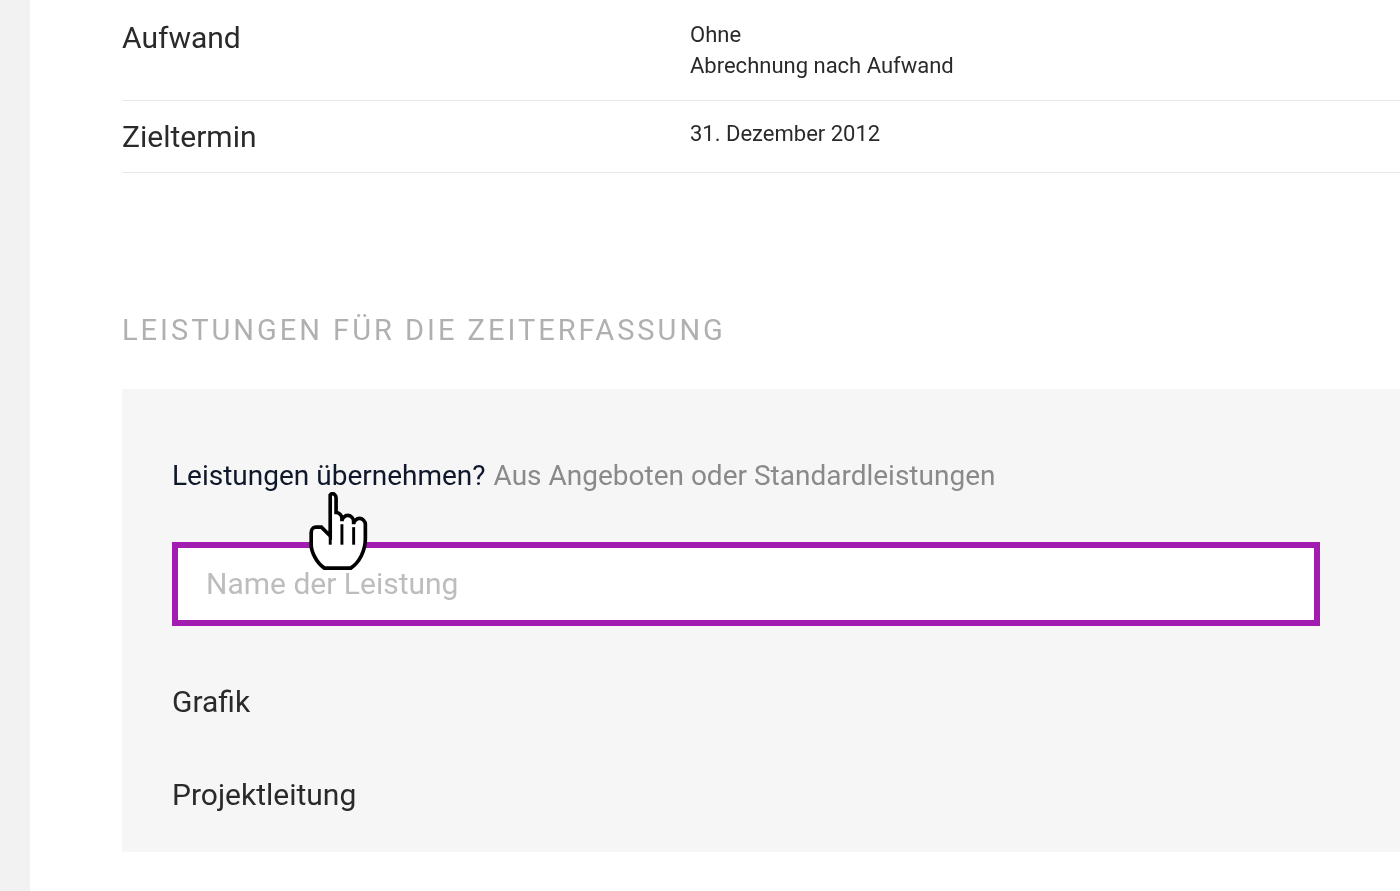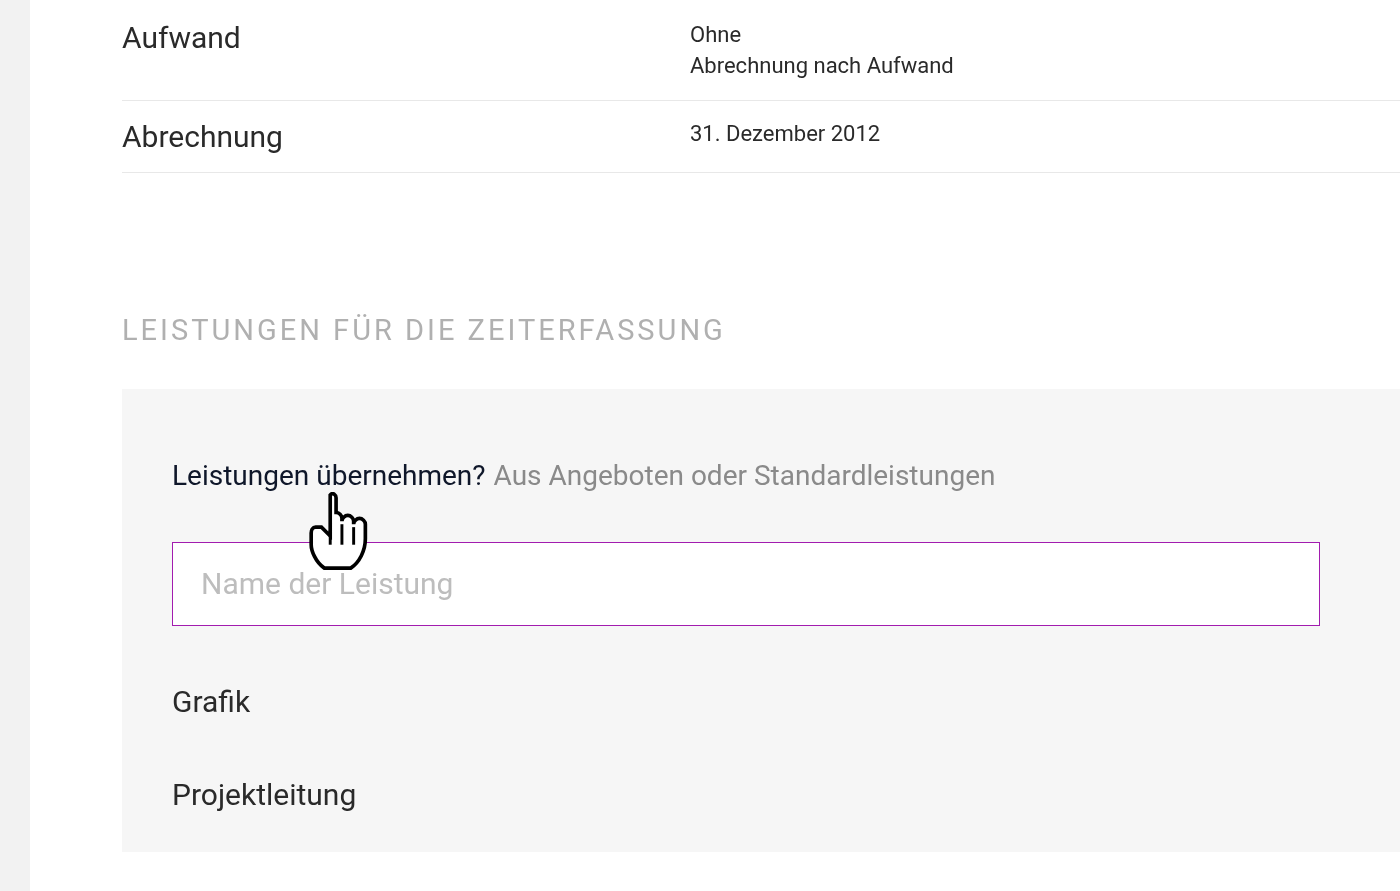--- a/index.html
+++ b/index.html
@@ -71,21 +71,21 @@
     }
     .link-desc {
       font-size: 28px;
       color: #8a8a8a;
       font-weight: 400;
       margin-left: 4px;
     }
     .service-input {
       width: 1148px;
       height: 84px;
-      border: 1px solid #a21caf;
+      border: 6px solid #a21caf;
       background: #ffffff;
       font-size: 30px;
       padding: 0 28px;
       color: #2a2a2a;
       outline: none;
       font-family: inherit;
     }
     .service-input::placeholder {
       color: #bdbdbd;
     }
@@ -111,21 +111,21 @@
 
   <div class="info-section">
     <div class="info-row first">
       <div class="info-label">Aufwand</div>
       <div class="info-value">
         <div>Ohne</div>
         <div>Abrechnung nach Aufwand</div>
       </div>
     </div>
     <div class="info-row">
-      <div class="info-label">Abrechnung</div>
+      <div class="info-label">Zieltermin</div>
       <div class="info-value">31. Dezember 2012</div>
     </div>
   </div>
 
   <div class="section-heading">LEISTUNGEN FÜR DIE ZEITERFASSUNG</div>
 
   <div class="services-panel">
     <div class="link-row">
       <span class="link-text">Leistungen übernehmen?</span>
       <span class="link-desc">Aus Angeboten oder Standardleistungen</span>

